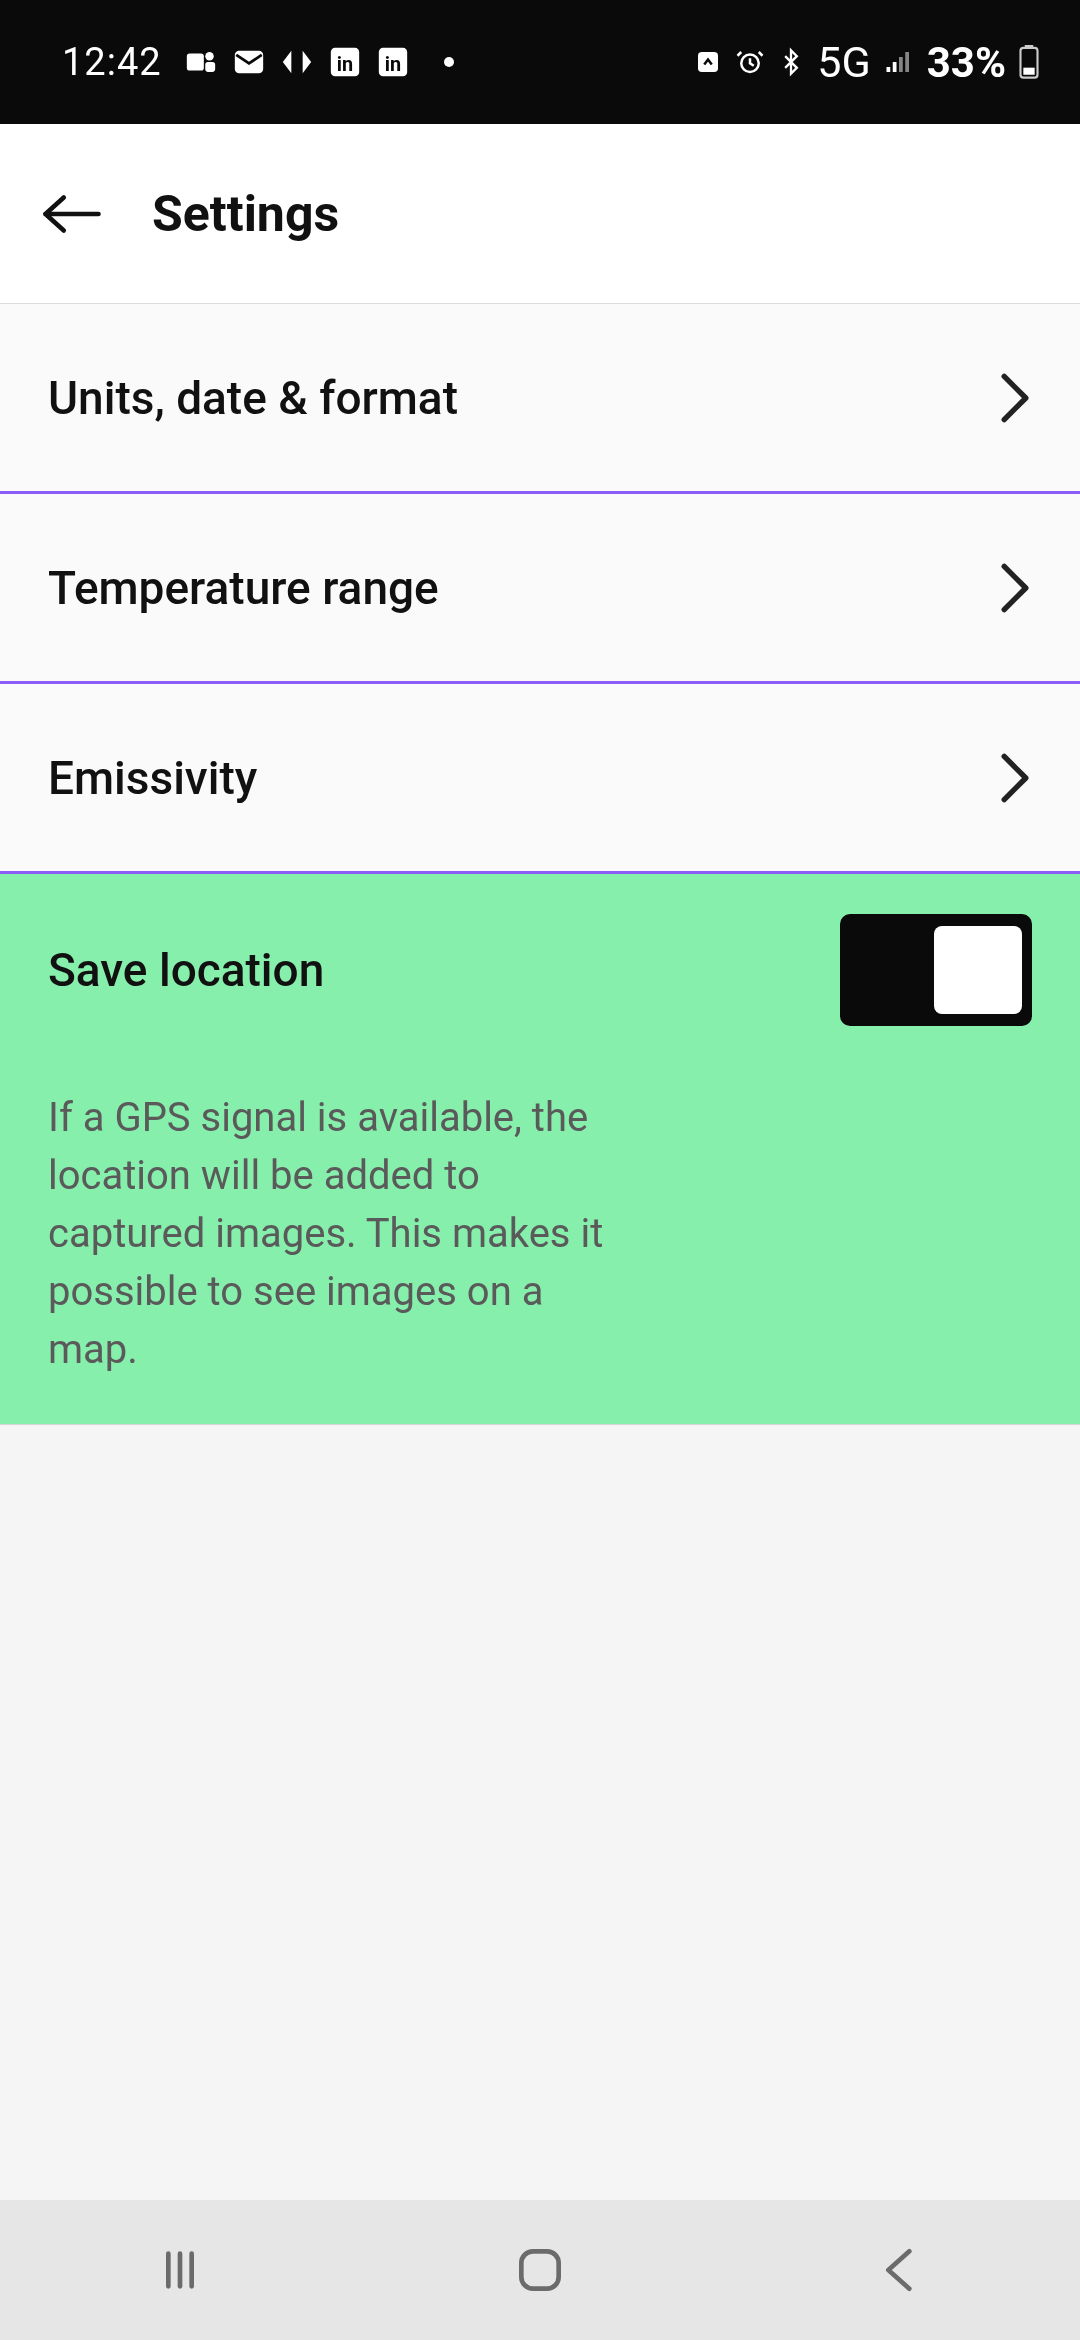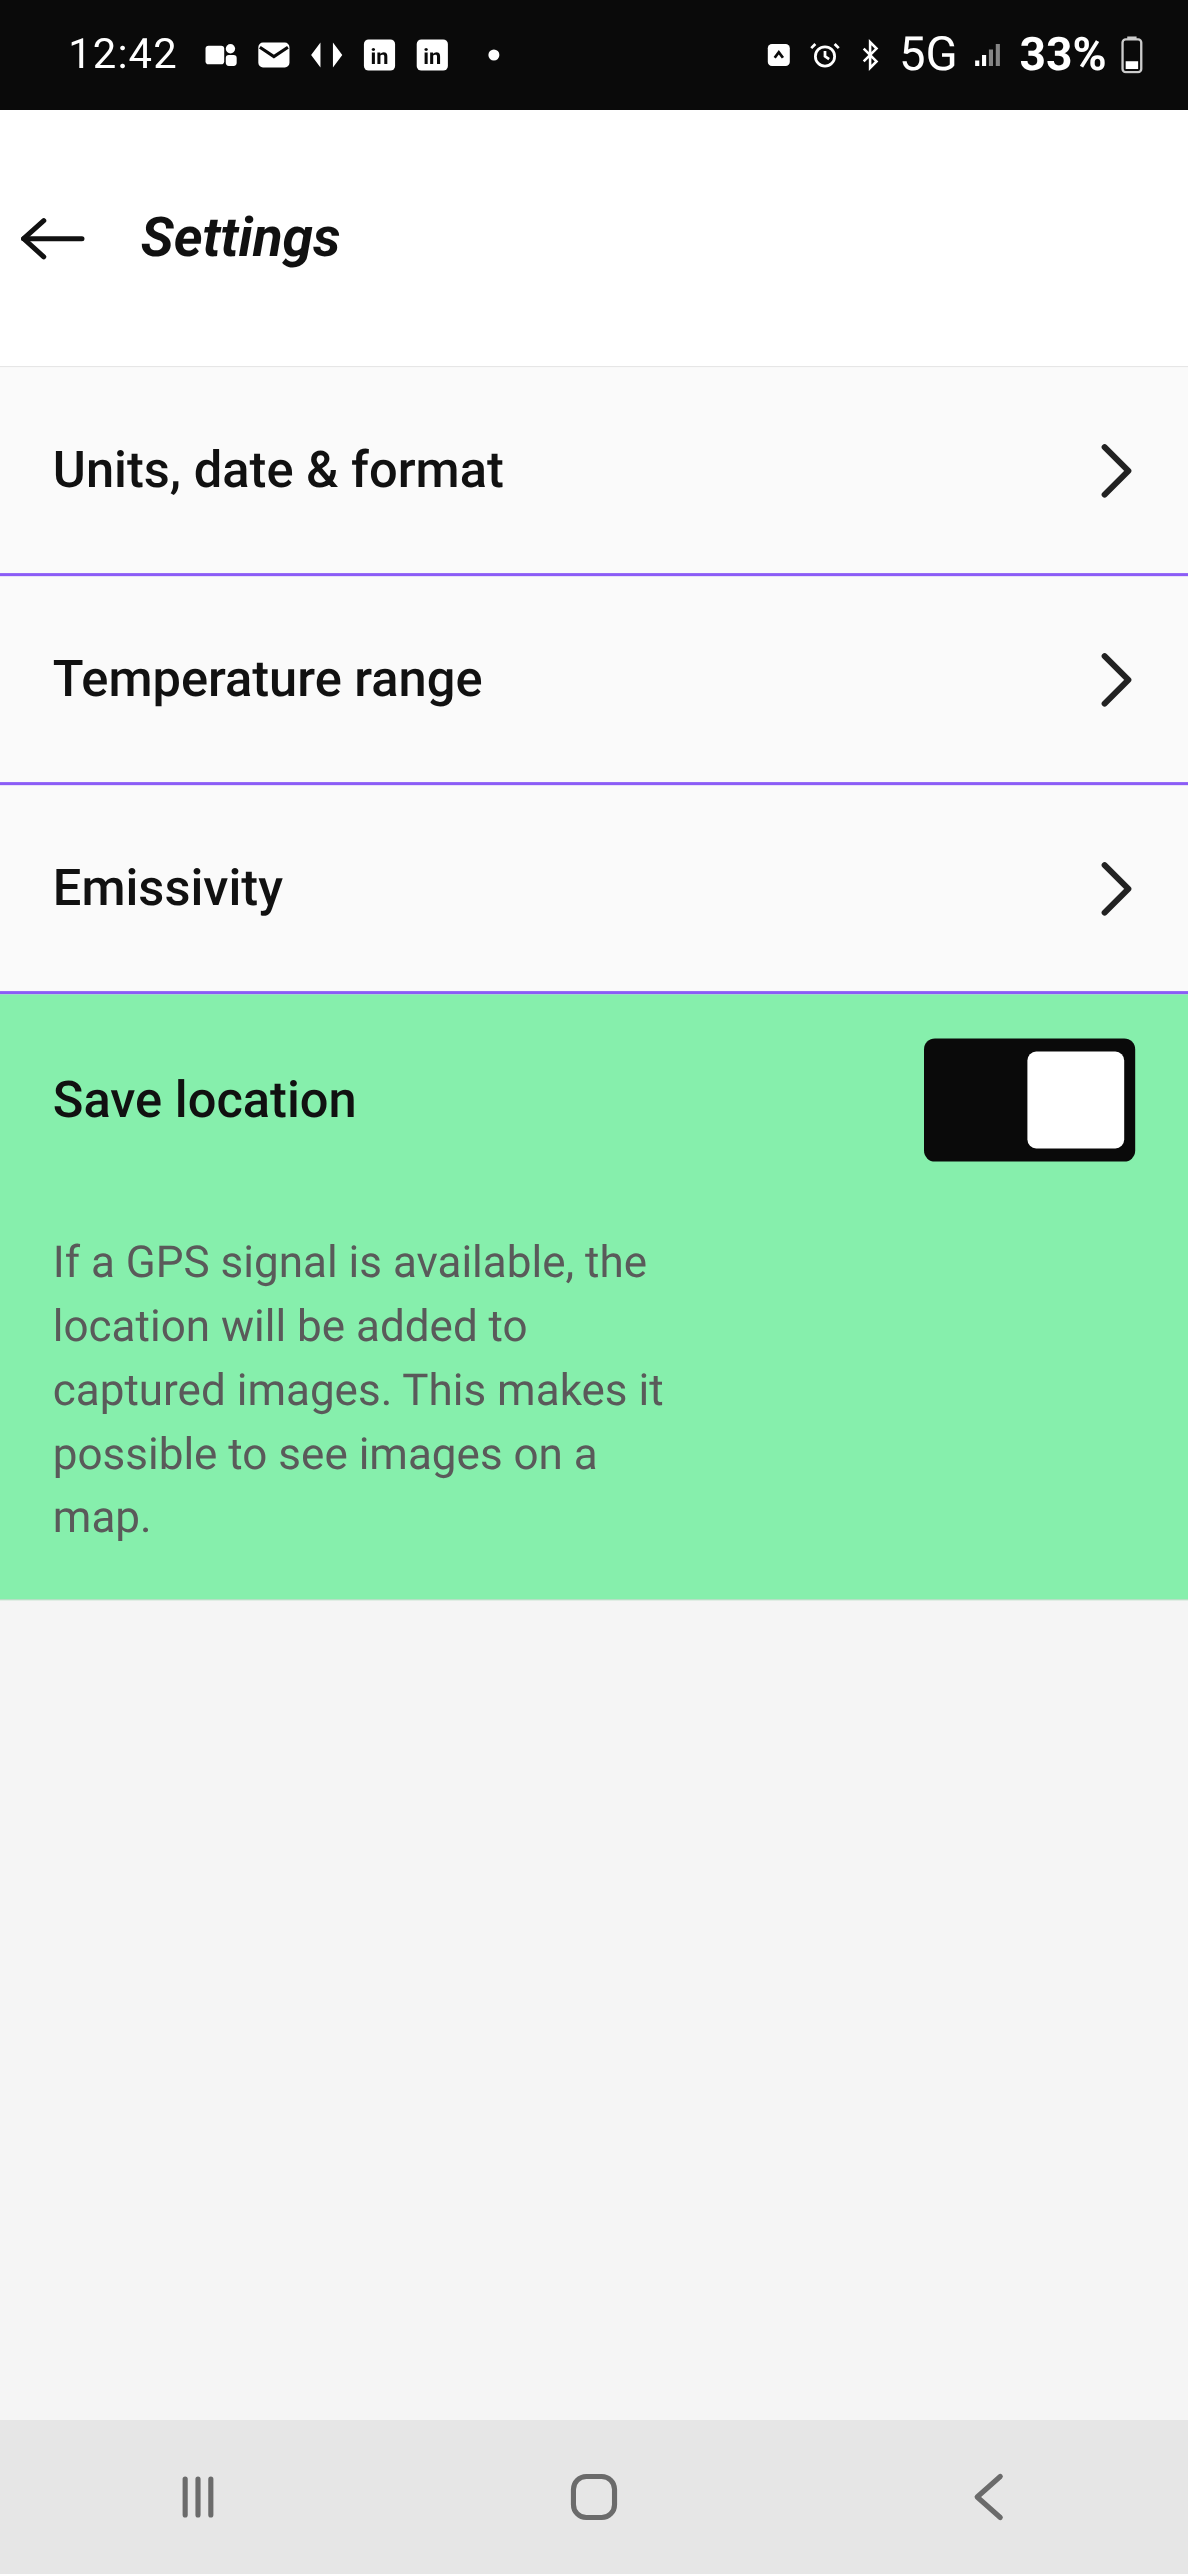--- a/index.html
+++ b/index.html
@@ -5,46 +5,45 @@
     * { margin: 0; padding: 0; box-sizing: border-box; }
     html, body {
       width: 1080px;
       height: 2340px;
       font-family: -apple-system, BlinkMacSystemFont, "Segoe UI", Roboto, sans-serif;
       background: #f5f5f5;
       overflow: hidden;
     }
     .status-bar {
       width: 100%;
-      height: 100px;
+      height: 124px;
       background: #0a0a0a;
       color: #fff;
       display: flex;
       align-items: center;
       justify-content: space-between;
       padding: 0 40px 0 62px;
       font-size: 36px;
       font-weight: 400;
     }
     .status-left { display: flex; align-items: center; gap: 14px; }
     .status-right { display: flex; align-items: center; gap: 12px; }
     .status-time { font-size: 38px; letter-spacing: 1px; margin-right: 8px; }
     .status-icon { display: inline-flex; align-items: center; }
     .battery-icon-wrap { display: inline-flex; align-items: center; }
     .dot { width: 10px; height: 10px; border-radius: 50%; background: #fff; margin-left: 20px; }
 
     .header {
       background: #ffffff;
-      height: 234px;
-      display: flex;
-      align-items: center;
-      padding: 0 16px;
+      height: 180px;
+      display: flex;
+      align-items: center;
+      padding: 0 40px;
       gap: 48px;
       border-bottom: 1px solid #dcdcdc;
-      font-style: italic;
     }
     .back-btn {
       width: 64px; height: 64px;
       display: flex; align-items: center; justify-content: center;
       cursor: pointer;
     }
     .header-title {
       font-size: 50px;
       font-weight: 700;
       color: #111;

